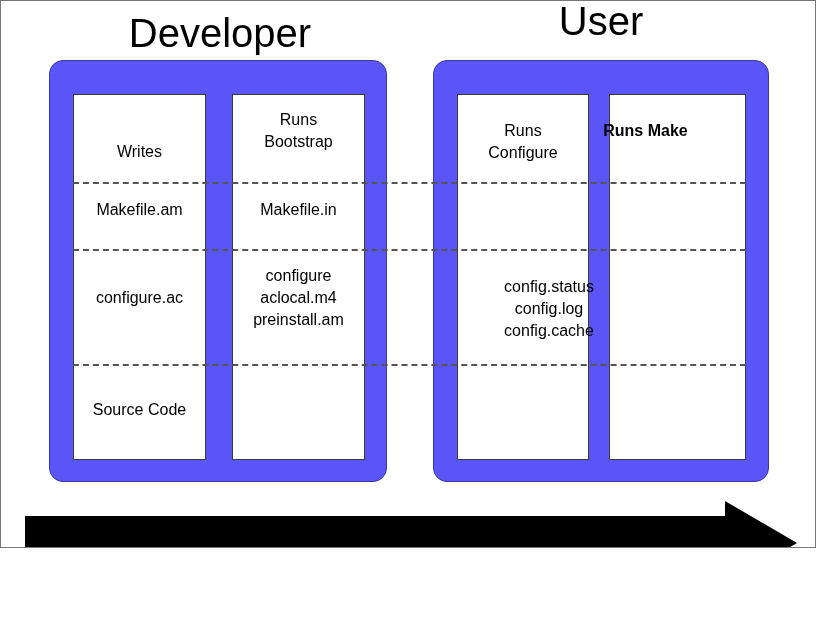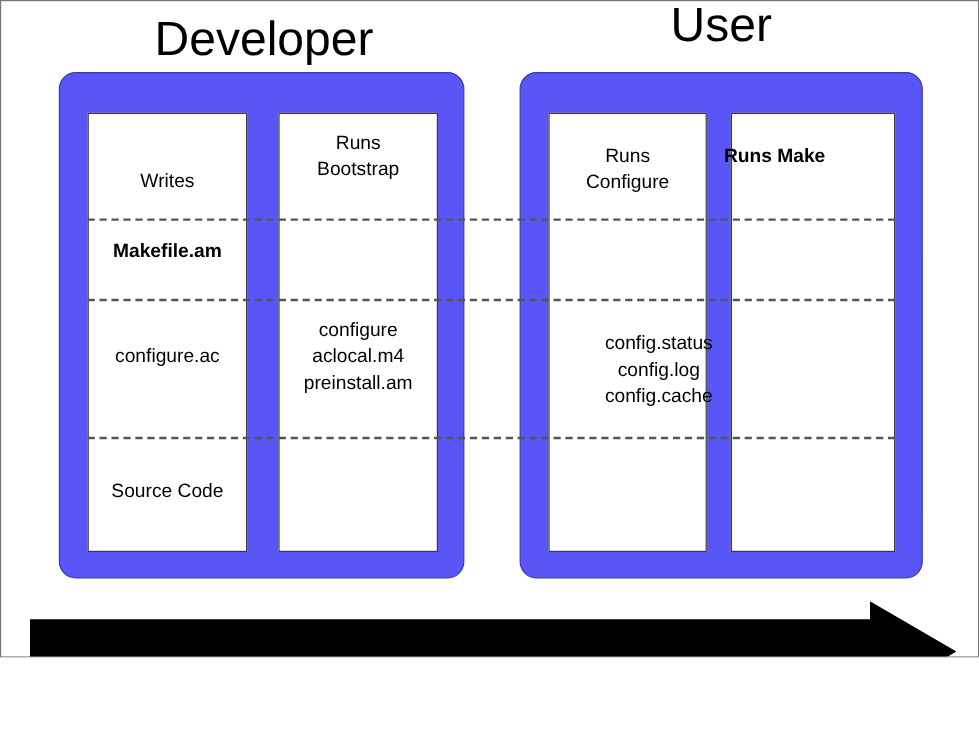--- a/index.html
+++ b/index.html
@@ -75,21 +75,21 @@
     position: absolute;
     font-size: 16px;
     line-height: 22px;
     color: #000000;
     text-align: center;
     white-space: pre-line;
   }
 
   
   #t-writes        { left: 72px;  top: 108px; width: 133px; margin-top: 32px; }
-  #t-makefile-am   { left: 72px;  top: 198px; width: 133px; font-weight: bold; }
+  #t-makefile-am   { left: 72px;  top: 198px; width: 133px; }
   #t-configure-ac  { left: 72px;  top: 286px; width: 133px; }
   #t-source-code   { left: 72px;  top: 398px; width: 133px; }
 
   
   #t-bootstrap     { left: 231px; top: 108px; width: 133px; }
   #t-makefile-in   { left: 231px; top: 198px; width: 133px; }
   #t-gen-files     { left: 231px; top: 264px; width: 133px; }
 
   
   #t-runsconfigure { left: 456px; top: 119px; width: 132px; }
@@ -129,20 +129,21 @@
   <div class="dash-rule" id="dash-2"></div>
   <div class="dash-rule" id="dash-3"></div>
 
   <div class="cell-text" id="t-writes">Writes</div>
   <div class="cell-text" id="t-makefile-am">Makefile.am</div>
   <div class="cell-text" id="t-source-code">Source Code</div>
   <div class="cell-text" id="t-configure-ac">configure.ac</div>
 
   <div class="cell-text" id="t-bootstrap">Runs
 Bootstrap</div>
+  <div class="cell-text" id="t-makefile-in">Makefile.in</div>
   <div class="cell-text" id="t-gen-files">configure
 aclocal.m4
 preinstall.am</div>
 
   <div class="cell-text" id="t-runsconfigure">Runs
 Configure</div>
   <div class="cell-text" id="t-config-out">config.status
 config.log
 config.cache</div>
 

